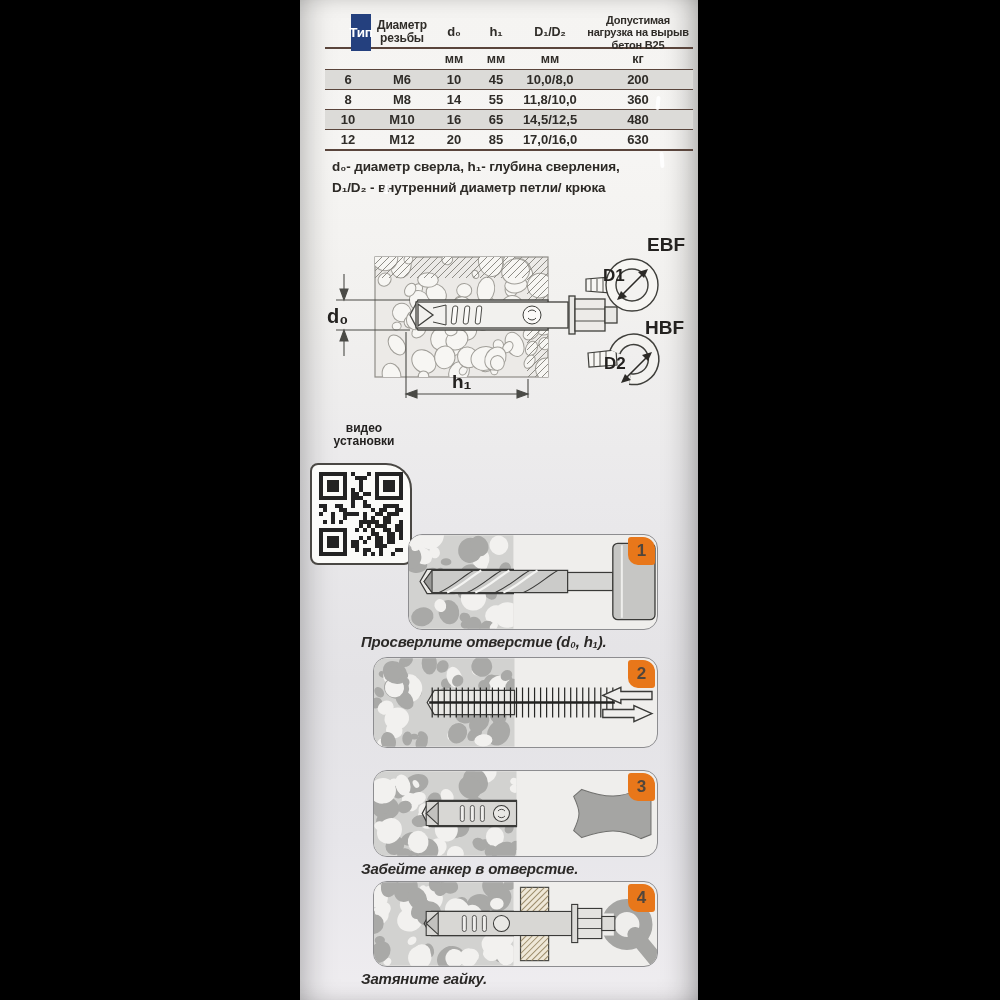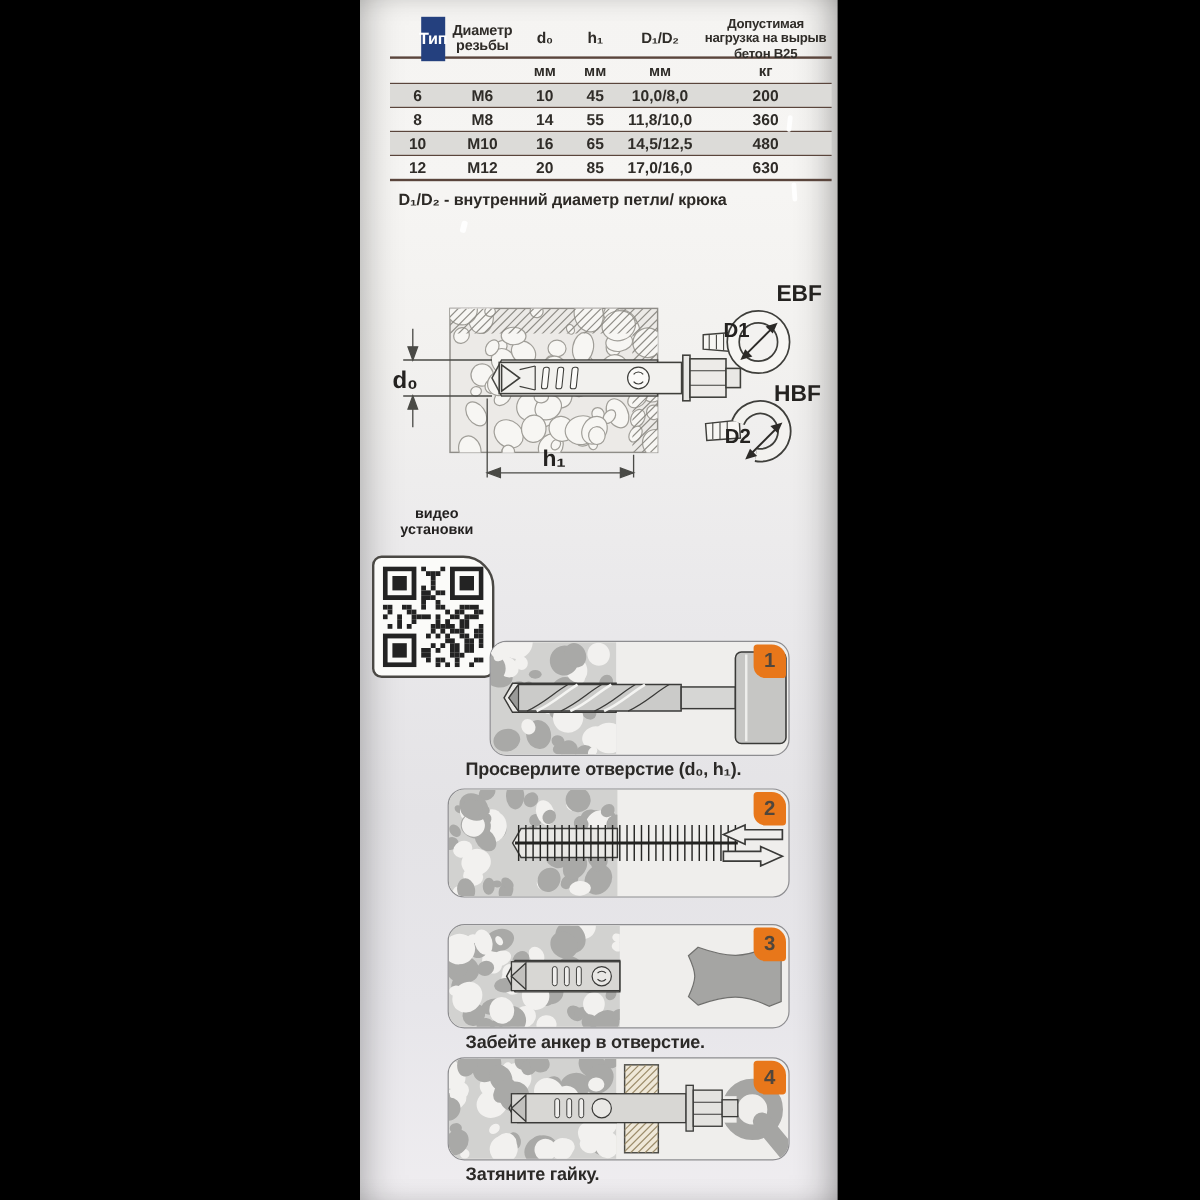--- a/index.html
+++ b/index.html
@@ -31,22 +31,22 @@
   .qrbox{position:absolute;left:10px;top:463px;width:102px;height:102px;box-sizing:border-box;
          background:#fbfbf9;border:2.5px solid #4a4844;border-radius:8px 26px 8px 8px;
          display:flex;align-items:center;justify-content:center;}
   
   .sbox{position:absolute;box-sizing:border-box;border:1.5px solid #8d8d90;border-radius:14px;
         background:#efeeec;overflow:hidden;}
   .sbox svg{display:block;width:100%;height:100%;}
   .badge{position:absolute;top:2px;right:2px;width:27px;height:28px;background:#E8771A;
          border-radius:3px 12px 3px 10px;display:flex;align-items:center;justify-content:center;
          font-weight:bold;font-size:17px;color:#50463c;}
-  .step-cap{position:absolute;left:88px;width:324px;font-size:15px;font-weight:bold;
-            color:#2b2927;letter-spacing:-0.2px;white-space:nowrap;}
+  .step-cap{position:absolute;left:61px;width:324px;font-size:15px;font-weight:bold;
+            color:#2b2927;letter-spacing:-0.2px;white-space:nowrap;font-style:italic;}
   .speck{position:absolute;background:rgba(255,255,255,.88);border-radius:2px;}
 </style>
 </head>
 <body>
 
 <div id="stage">
   <div class="abs" style="left:0;top:0;width:300px;height:1000px;background:#000;"></div>
   <div class="abs" style="left:698px;top:0;width:302px;height:1000px;background:#000;"></div>
 
   <div id="col">
@@ -96,20 +96,21 @@
         <div class="dc">12</div>
         <div class="dc">M12</div>
         <div class="dc">20</div>
         <div class="dc">85</div>
         <div class="dc">17,0/16,0</div>
         <div class="dc">630</div>
       </div>
     </div>
 
     <div class="fnote">
+      <div>d₀- диаметр сверла, h₁- глубина сверления,</div>
       <div>D₁/D₂ - внутренний диаметр петли/ крюка</div>
     </div>
 
     <svg class="abs" style="left:0;top:228px" width="398" height="192" viewBox="0 0 398 192">
       <defs>
         <clipPath id="cpD">
             <rect x="75" y="29" width="173" height="120"></rect>
           </clipPath>
         <clipPath id="cpDH">
             <rect x="75" y="29" width="173" height="21"></rect>

